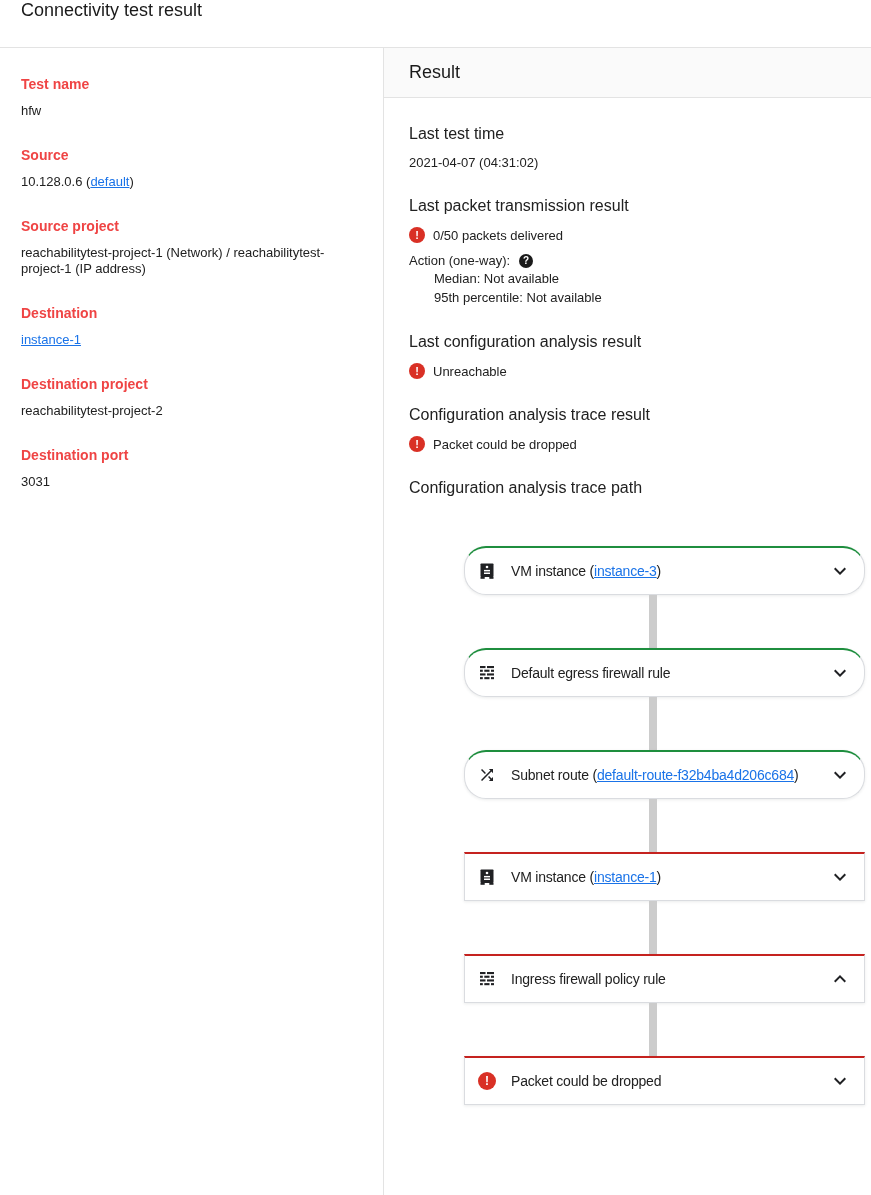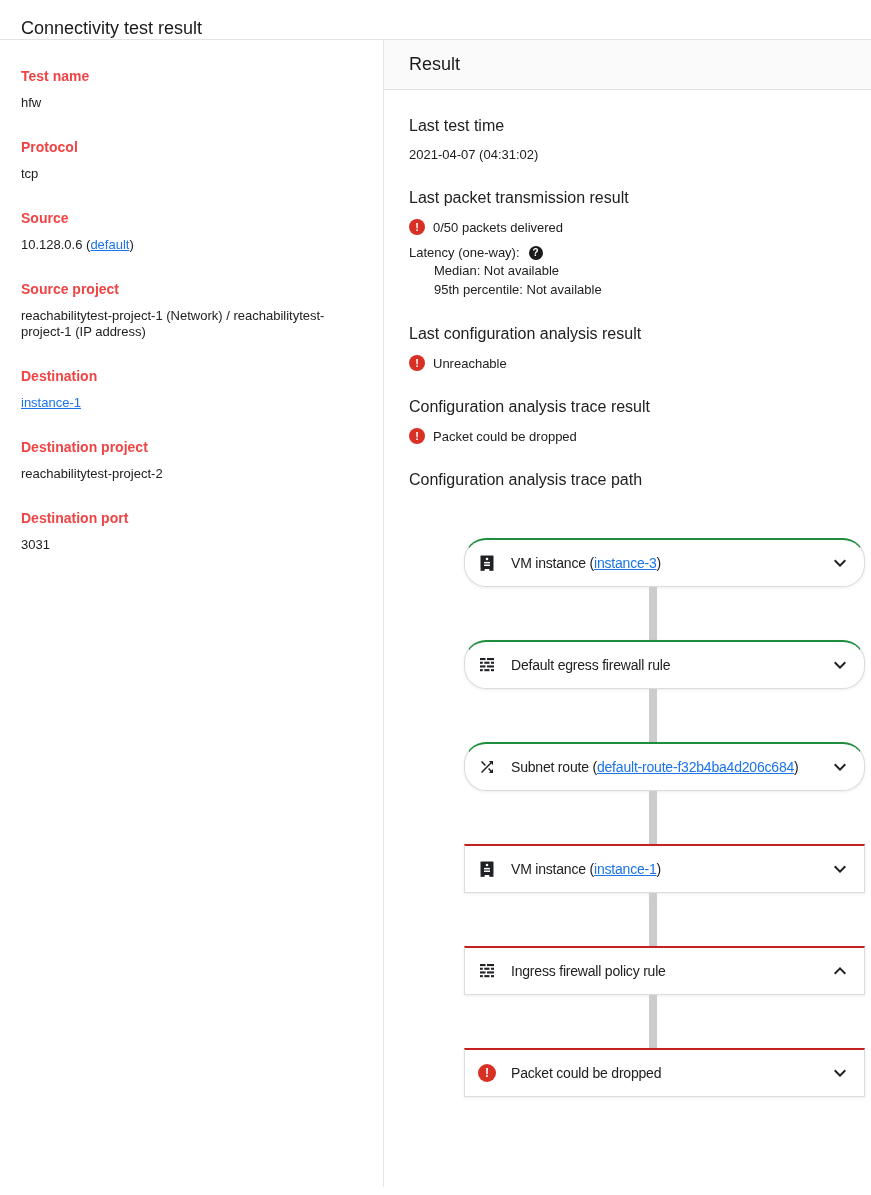--- a/index.html
+++ b/index.html
@@ -1,18 +1,18 @@
 <!DOCTYPE html>
 <html><head>
 <meta charset="utf-8">
 <style>
   * { margin:0; padding:0; box-sizing:border-box; }
   html,body { width:871px; height:1195px; background:#fff; font-family:"Liberation Sans", sans-serif; color:#212121; overflow:hidden; }
 
-  .app-header { height:40px; border-bottom:1px solid #e3e3e3; display:flex; align-items:flex-end; padding-left:21px; }
+  .app-header { height:48px; border-bottom:1px solid #e3e3e3; display:flex; align-items:flex-start; padding-left:21px; }
   .app-title { font-size:18px; font-weight:400; color:#1a1a1a; }
 
   .main { display:flex; height:1147px; }
   .left-col { flex:0 0 384px; width:384px; border-right:1px solid #e3e3e3; padding:28px 24px 0 21px; }
   .right-col { flex:1; display:flex; flex-direction:column; }
 
   .field { margin-bottom:28px; }
   .field-label { font-size:14px; font-weight:700; color:#ef4444; margin-bottom:11px; }
   .field-value { font-size:13px; color:#212121; line-height:16px; }
 
@@ -57,24 +57,20 @@
 
 <div class="main">
 
   <div class="left-col">
 
     <div class="field">
       <div class="field-label">Test name</div>
       <div class="field-value">hfw</div>
     </div>
 
-    <div class="field">
-      <div class="field-label">Protocol</div>
-      <div class="field-value">tcp</div>
-    </div>
 
     <div class="field">
       <div class="field-label">Source</div>
       <div class="field-value"><span>10.128.0.6 (</span><a class="lnk">default</a><span>)</span></div>
     </div>
 
     <div class="field">
       <div class="field-label">Source project</div>
       <div class="field-value">reachabilitytest-project-1 (Network) / reachabilitytest-project-1 (IP address)</div>
     </div>
@@ -110,21 +106,21 @@
       </div>
 
       <div class="section">
         <div class="section-heading">Last packet transmission result</div>
         <div class="status-row">
           <span class="err-icon">!</span>
           <span>0/50 packets delivered</span>
         </div>
         <div class="latency">
           <div class="latency-label-row">
-            <span>Latency (one-way):</span>
+            <span>Action (one-way):</span>
             <span class="help-icon">?</span>
           </div>
           <div class="latency-sub">Median: Not available</div>
           <div class="latency-sub">95th percentile: Not available</div>
         </div>
       </div>
 
       <div class="section">
         <div class="section-heading">Last configuration analysis result</div>
         <div class="status-row">

